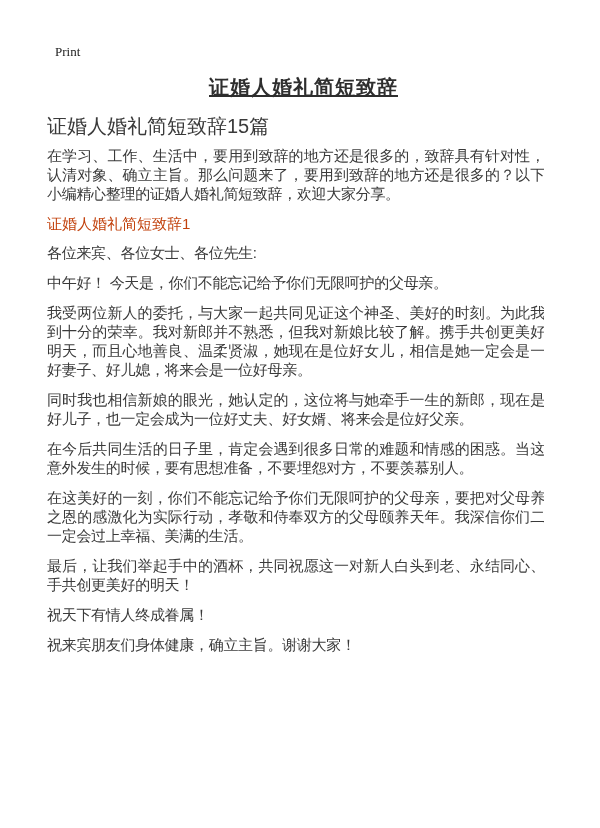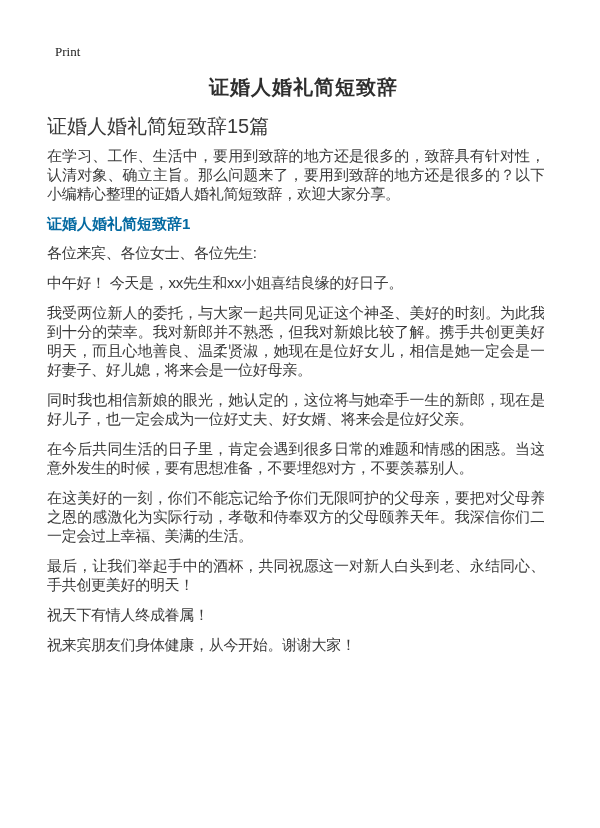--- a/index.html
+++ b/index.html
@@ -28,39 +28,40 @@
     width: 513px;
   }
   .article-title {
     margin: 0 0 16px 0;
     font-size: 20px;
     line-height: 26px;
     font-weight: bold;
     text-align: center;
     letter-spacing: 1px;
     color: #2e2e2e;
+    text-decoration: underline;
   }
   .article-subtitle {
     font-size: 20px;
     line-height: 20px;
     margin: 0 0 10px 0;
   }
   .content p {
     font-size: 15px;
     line-height: 19px;
     margin: 0 0 11px 0;
     text-align: justify;
     letter-spacing: -0.3px;
   }
   .section-heading {
     font-size: 15px;
     line-height: 19px;
-    font-weight: bold;
+    font-weight: normal;
     margin: 6px 0 10px 0;
-    color: #0369a1;
+    color: #c2410c;
   }
 </style>
 </head>
 <body>
 
 <div class="page">
 
   <span class="print-link">Print</span>
 
   <div class="content">
@@ -68,32 +69,32 @@
     <h1 class="article-title">证婚人婚礼简短致辞</h1>
 
     <div class="article-subtitle">证婚人婚礼简短致辞15篇</div>
 
     <p>在学习、工作、生活中，要用到致辞的地方还是很多的，致辞具有针对性，要认清对象、确立主旨。那么问题来了，要用到致辞的地方还是很多的？以下是小编精心整理的证婚人婚礼简短致辞，欢迎大家分享。</p>
 
     <h2 class="section-heading">证婚人婚礼简短致辞1</h2>
 
     <p>各位来宾、各位女士、各位先生:</p>
 
-    <p>中午好！ 今天是，xx先生和xx小姐喜结良缘的好日子。</p>
+    <p>中午好！ 今天是，你们不能忘记给予你们无限呵护的父母亲。</p>
 
     <p>我受两位新人的委托，与大家一起共同见证这个神圣、美好的时刻。为此我感到十分的荣幸。我对新郎并不熟悉，但我对新娘比较了解。携手共创更美好的明天，而且心地善良、温柔贤淑，她现在是位好女儿，相信是她一定会是一位好妻子、好儿媳，将来会是一位好母亲。</p>
 
     <p>同时我也相信新娘的眼光，她认定的，这位将与她牵手一生的新郎，现在是个好儿子，也一定会成为一位好丈夫、好女婿、将来会是位好父亲。</p>
 
 
     <p>在今后共同生活的日子里，肯定会遇到很多日常的难题和情感的困惑。当这些意外发生的时候，要有思想准备，不要埋怨对方，不要羡慕别人。</p>
 
 
     <p>在这美好的一刻，你们不能忘记给予你们无限呵护的父母亲，要把对父母养育之恩的感激化为实际行动，孝敬和侍奉双方的父母颐养天年。我深信你们二人一定会过上幸福、美满的生活。</p>
 
     <p>最后，让我们举起手中的酒杯，共同祝愿这一对新人白头到老、永结同心、携手共创更美好的明天！</p>
 
     <p>祝天下有情人终成眷属！</p>
 
-    <p>祝来宾朋友们身体健康，从今开始。谢谢大家！</p>
+    <p>祝来宾朋友们身体健康，确立主旨。谢谢大家！</p>
 
   </div>
 </div>
 
 </body></html>

